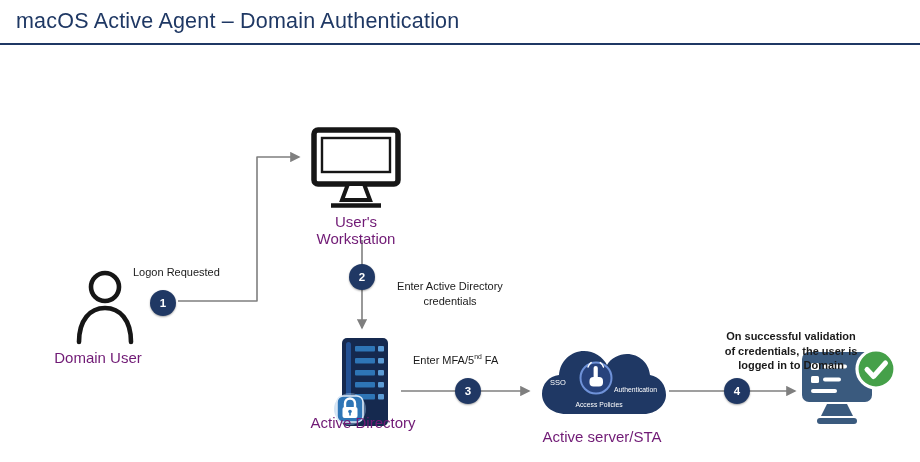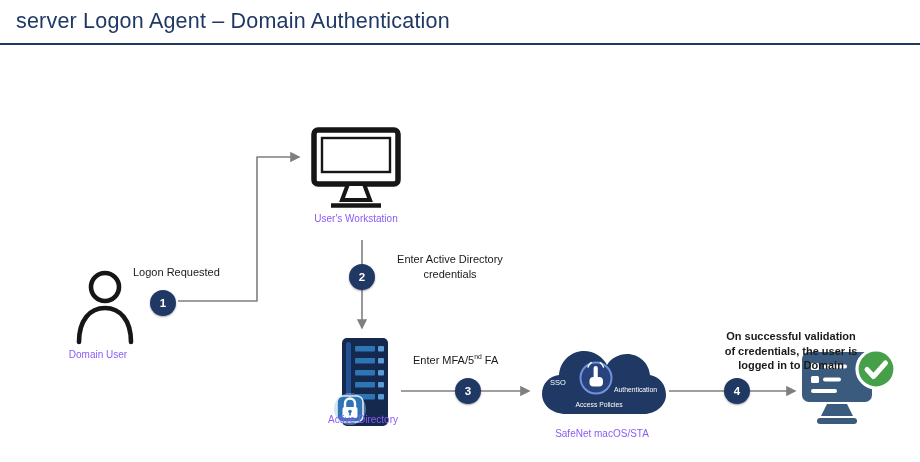--- a/index.html
+++ b/index.html
@@ -26,37 +26,37 @@
   .badge {
     width:26px; height:26px;
     border-radius:50%;
     background:#203864;
     color:#ffffff;
     font-size:11.5px; font-weight:bold;
     display:flex; align-items:center; justify-content:center;
     box-shadow:0 1px 2px rgba(0,0,0,0.35);
   }
   .caption {
-    color:#8b5cf6;
-    font-size:10px;
+    color:#701a75;
+    font-size:15px;
     text-align:center;
   }
   .note {
     color:#1a1a1a;
     font-size:11px;
     line-height:1.32;
     white-space:pre-line;
   }
   .center { text-align:center; }
   sup { font-size:0.62em; }
 </style>
 </head>
 <body>
 
-<div class="abs title">server Logon Agent – Domain Authentication</div>
+<div class="abs title">macOS Active Agent – Domain Authentication</div>
 <div class="abs rule"></div>
 
 <svg class="abs connectors" width="920" height="462" viewBox="0 0 920 462">
   <defs>
     <marker id="arw" viewBox="0 0 10 10" refX="8.5" refY="5" markerWidth="6.5" markerHeight="6.5" orient="auto">
       <path d="M0 0 L10 5 L0 10 Z" fill="#7f7f7f"></path>
     </marker>
   </defs>
   <polyline points="178,301 257,301 257,157 299,157" fill="none" stroke="#7f7f7f" stroke-width="1.6" stroke-linejoin="round" marker-end="url(#arw)"></polyline>
   <line x1="362" y1="240" x2="362" y2="328" stroke="#7f7f7f" stroke-width="1.6" marker-end="url(#arw)"></line>
@@ -110,21 +110,21 @@
   <g>
     <rect x="57.6" y="26" width="4.2" height="14" rx="2.1" fill="#ffffff"></rect>
     <rect x="53.5" y="37" width="13.5" height="9.5" rx="4" fill="#ffffff"></rect>
     <path d="M52 27 a9 9 0 0 1 3.2 -4.4" stroke="#ffffff" stroke-width="1.4" fill="none" stroke-linecap="round"></path>
     <path d="M67.5 27 a9 9 0 0 0 -3.2 -4.4" stroke="#ffffff" stroke-width="1.4" fill="none" stroke-linecap="round"></path>
   </g>
   <text x="22" y="45" text-anchor="middle" font-size="7.5" fill="#ffffff">SSO</text>
   <text x="78" y="52" font-size="6.8" fill="#ffffff">Authentication</text>
   <text x="63" y="67" text-anchor="middle" font-size="6.8" fill="#ffffff">Access Policies</text>
 </svg>
-<div class="abs caption" style="left:537px; top:428px; width:130px;">SafeNet macOS/STA</div>
+<div class="abs caption" style="left:537px; top:428px; width:130px;">Active server/STA</div>
 
 <svg class="abs" style="left:800px; top:342px;" width="100" height="92" viewBox="0 0 100 92">
   <rect x="2" y="10" width="70" height="50" rx="7" fill="#3a5a7e"></rect>
   <g fill="#ffffff">
     <rect x="11" y="21" width="8" height="7" rx="1.5"></rect>
     <rect x="23" y="22.5" width="24" height="4" rx="2"></rect>
     <rect x="11" y="34" width="8" height="7" rx="1.5"></rect>
     <rect x="23" y="35.5" width="18" height="4" rx="2"></rect>
     <rect x="11" y="47" width="26" height="4" rx="2"></rect>
   </g>
@@ -133,18 +133,18 @@
   <circle cx="76" cy="27" r="19" fill="#45a049" stroke="#ffffff" stroke-width="3.2"></circle>
   <path d="M67 27.5 l6.5 7 l12 -13.5" fill="none" stroke="#ffffff" stroke-width="5" stroke-linecap="round" stroke-linejoin="round"></path>
 </svg>
 
 <div class="abs badge" style="left:150px; top:290px;">1</div>
 <div class="abs badge" style="left:349px; top:264px;">2</div>
 <div class="abs badge" style="left:455px; top:378px;">3</div>
 <div class="abs badge" style="left:724px; top:378px;">4</div>
 
 <div class="abs note" style="left:133px; top:265px;">Logon Requested</div>
-<div class="abs note center" style="left:388px; top:252px; width:124px;">Enter Active Directory
+<div class="abs note center" style="left:388px; top:279px; width:124px;">Enter Active Directory
 credentials</div>
 <div class="abs note" style="left:413px; top:353px;"><span>Enter MFA/5</span><sup>nd</sup><span> FA</span></div>
 <div class="abs note center" style="left:702px; top:329px; width:178px;font-weight:bold;">On successful validation
 of credentials, the user is
 logged in to Domain</div>
 
 </body></html>

